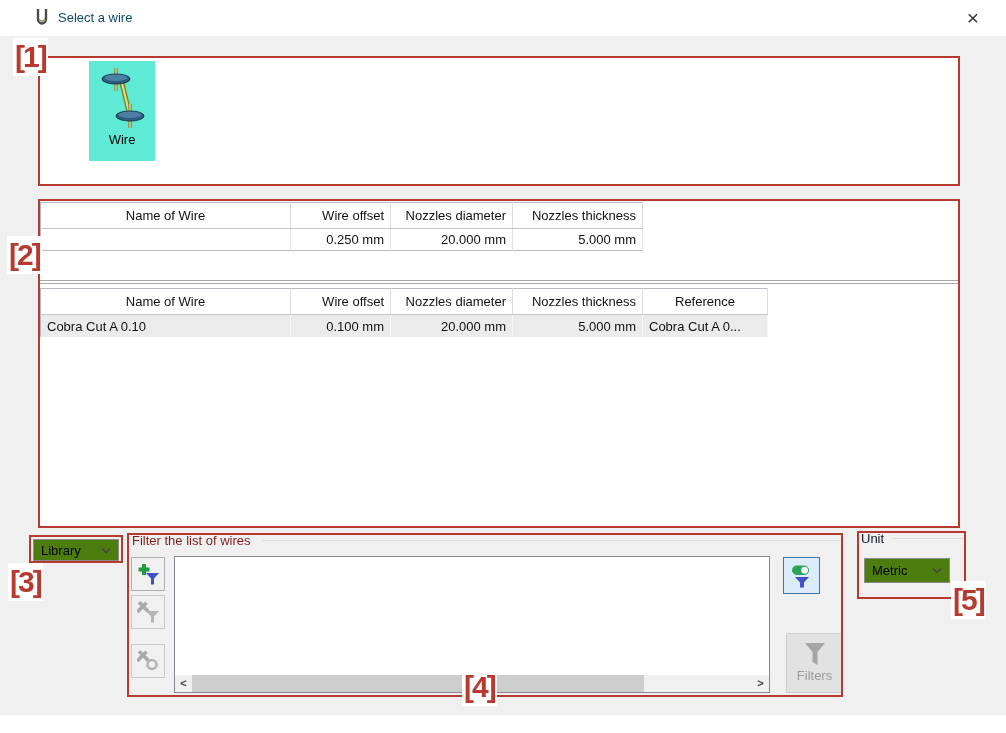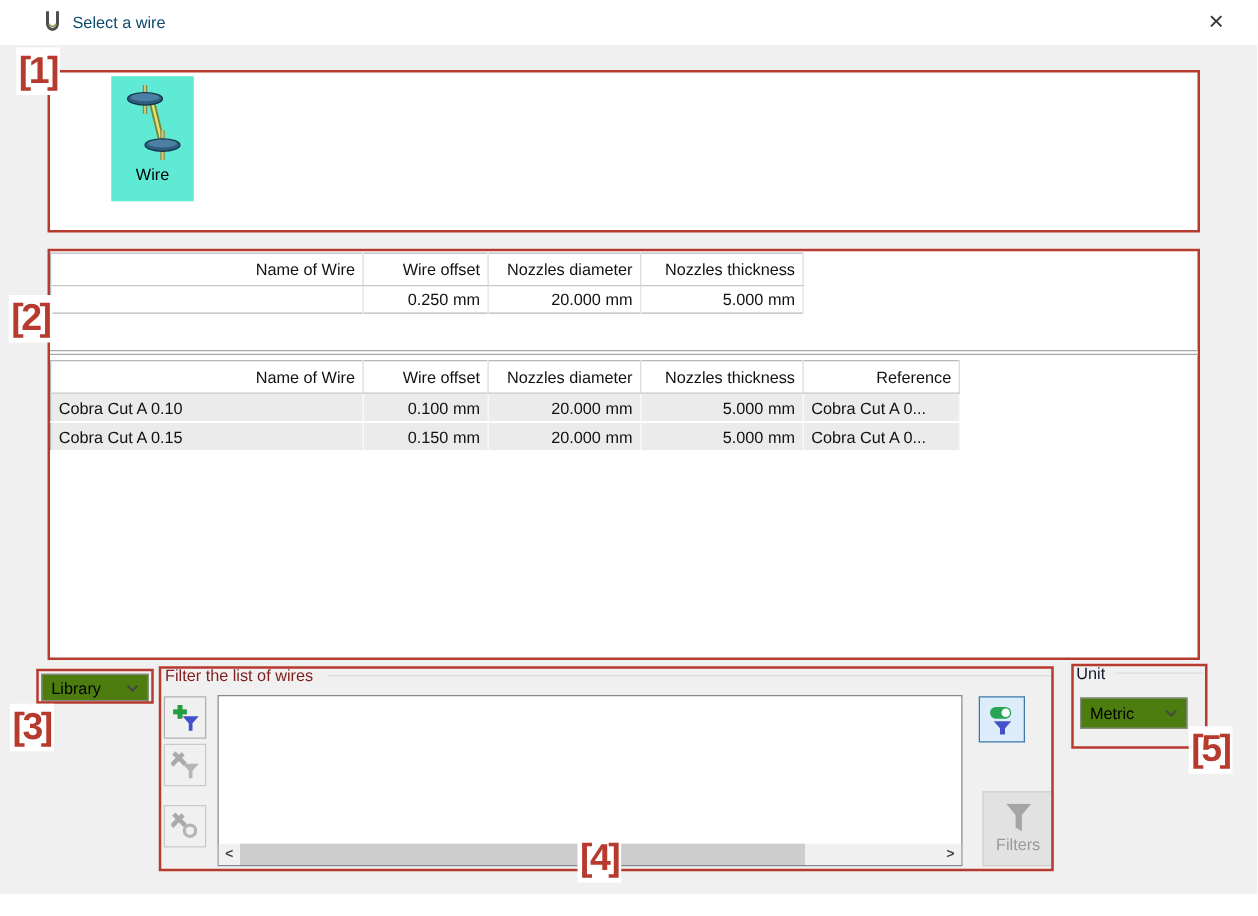--- a/index.html
+++ b/index.html
@@ -28,21 +28,21 @@
                z-index:2; display:flex; flex-direction:column; align-items:center; cursor:pointer;margin-left:27px; }
   .wire-tile svg { margin-top:5px; }
   .wire-label { font-size:13px; color:#000; margin-top:2px; }
 
   
   table.grid { position:absolute; border-collapse:collapse; table-layout:fixed; background:#fff;
                font-size:13px; color:#111; z-index:2; border:1px solid #b4b8bf; }
   table.grid th, table.grid td { overflow:hidden; white-space:nowrap; padding:0 6px; }
   table.grid thead th { height:26px; font-weight:normal; border-right:1px solid #dcdcdc;
                         border-bottom:1px solid #c6c6c6; text-align:right; background:#fff; }
-  table.grid thead th.lft { text-align:right; }
+  table.grid thead th.lft { text-align:center; }
   table.grid td { height:22px; text-align:right; border-right:1px solid #e3e3e3; }
   table.grid td.lft { text-align:left; }
   table.t2 td { height:23px; background:#ebebeb; border-right:1px solid #f7f7f7; border-bottom:1px solid #ffffff; }
   .tbl-sep { position:absolute; left:40px; top:280px; width:918px; height:4px; z-index:2;
              border-top:1px solid #a6a6a6; border-bottom:1px solid #a6a6a6; background:#fff; }
 
   
   .combo { position:absolute; display:flex; align-items:center; background:#4d7c0f;
            border:1px solid #8a8a8a; font-size:13px; color:#000; padding:0 7px; cursor:pointer; z-index:2; }
   .combo .cval { flex:1; }
@@ -151,27 +151,20 @@
       </tr>
     </thead>
     <tbody>
       <tr>
         <td class="lft">Cobra Cut A 0.10</td>
         <td>0.100 mm</td>
         <td>20.000 mm</td>
         <td>5.000 mm</td>
         <td class="lft">Cobra Cut A 0...</td>
       </tr>
-      <tr>
-        <td class="lft">Cobra Cut A 0.15</td>
-        <td>0.150 mm</td>
-        <td>20.000 mm</td>
-        <td>5.000 mm</td>
-        <td class="lft">Cobra Cut A 0...</td>
-      </tr>
     </tbody>
   </table>
 
   <div class="rbox" style="left:29px; top:535px; width:94px; height:28px;"></div>
   <div class="combo" style="left:33px; top:539px; width:86px; height:22px;">
     <span class="cval">Library</span>
     <svg width="10" height="7" viewBox="0 0 10 7">
       <polyline points="1,1.5 5,5.5 9,1.5" fill="none" stroke="#444" stroke-width="1.5"></polyline>
     </svg>
   </div>

